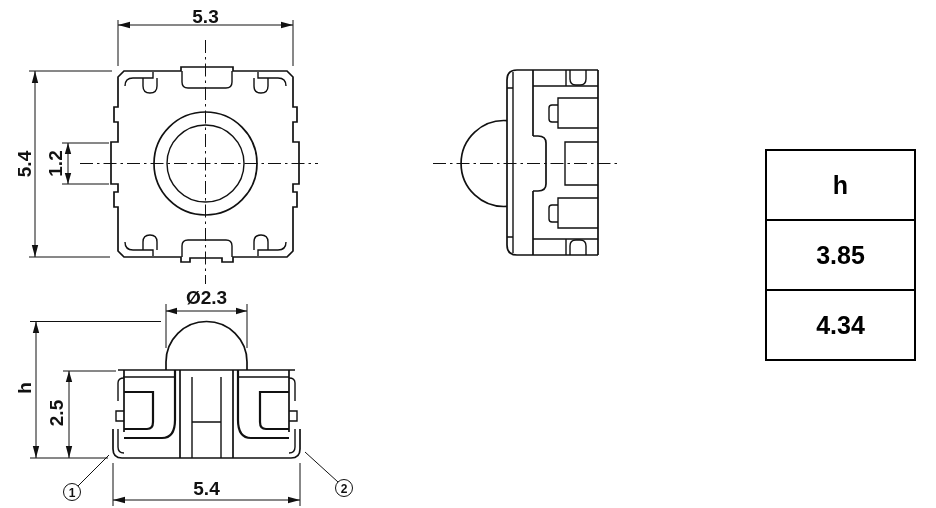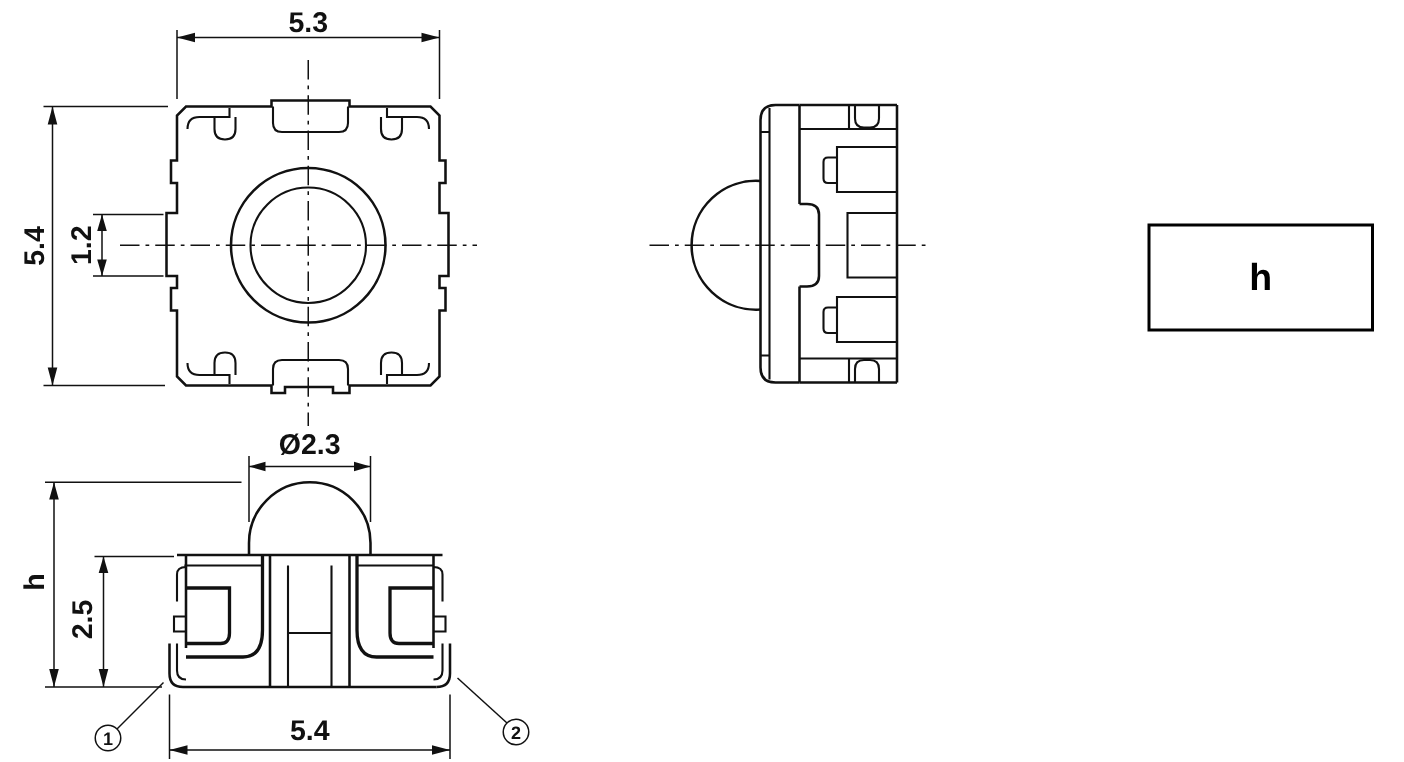--- a/index.html
+++ b/index.html
@@ -120,14 +120,16 @@
     <g>
       <path class="dim" d="M 338,482 L 305,452"></path>
       <circle class="dim" cx="344" cy="488" r="8.5"></circle>
       <text class="callout" x="344" y="488.5" text-anchor="middle" dominant-baseline="central">2</text>
     </g>
   </g>
 </svg>
 
 <div id="htable">
   <div class="cell">h</div>
+  <div class="cell">3.85</div>
+  <div class="cell">4.34</div>
 </div>
 </div>
 
 </body></html>

